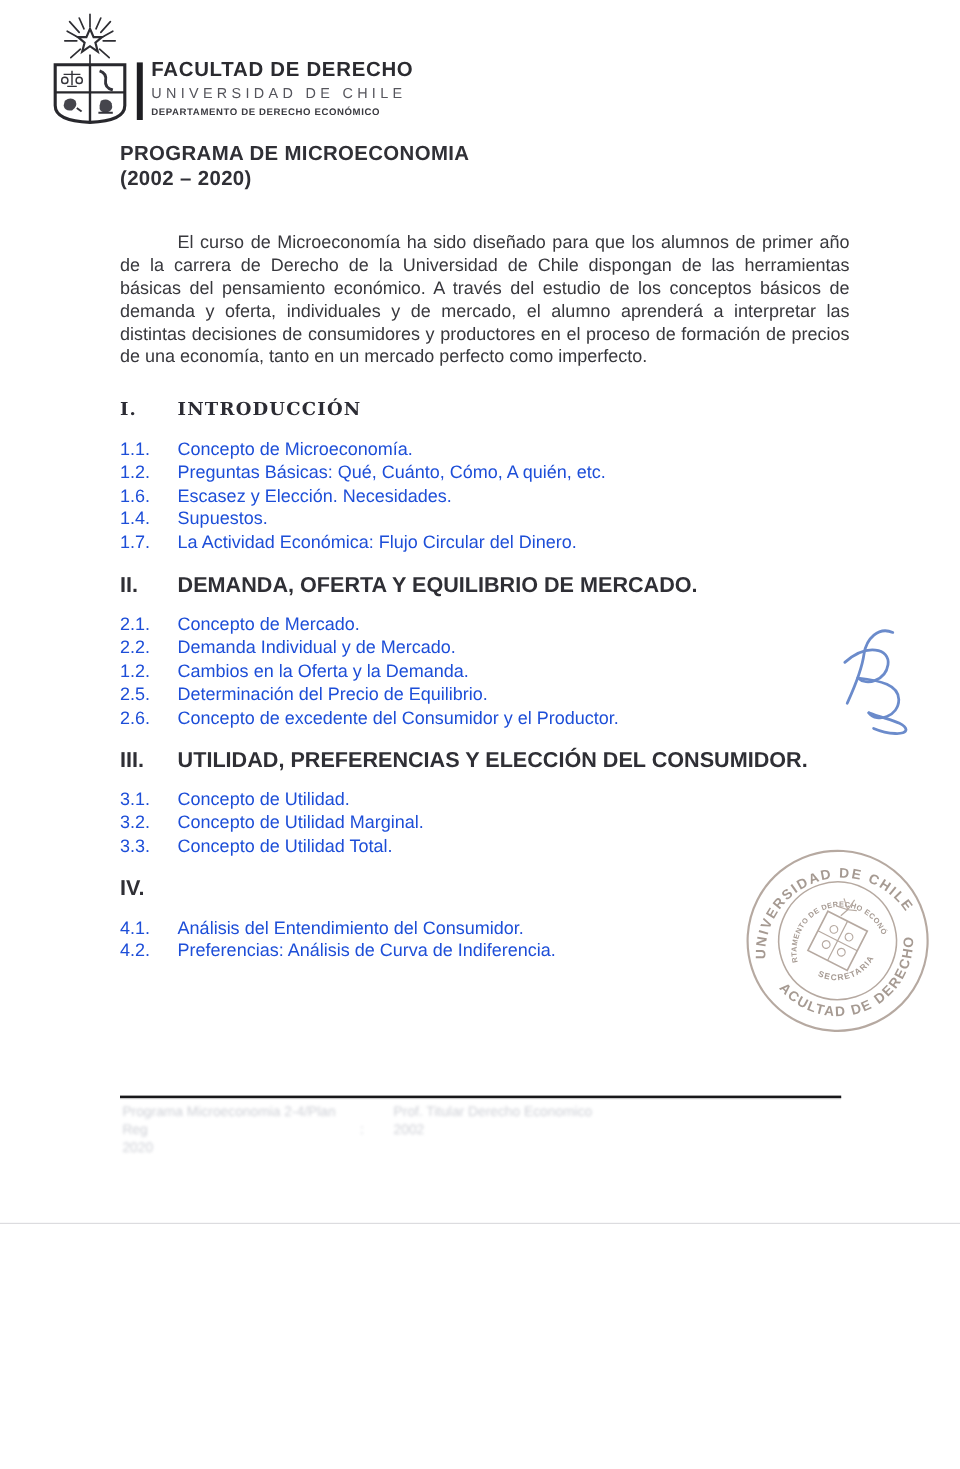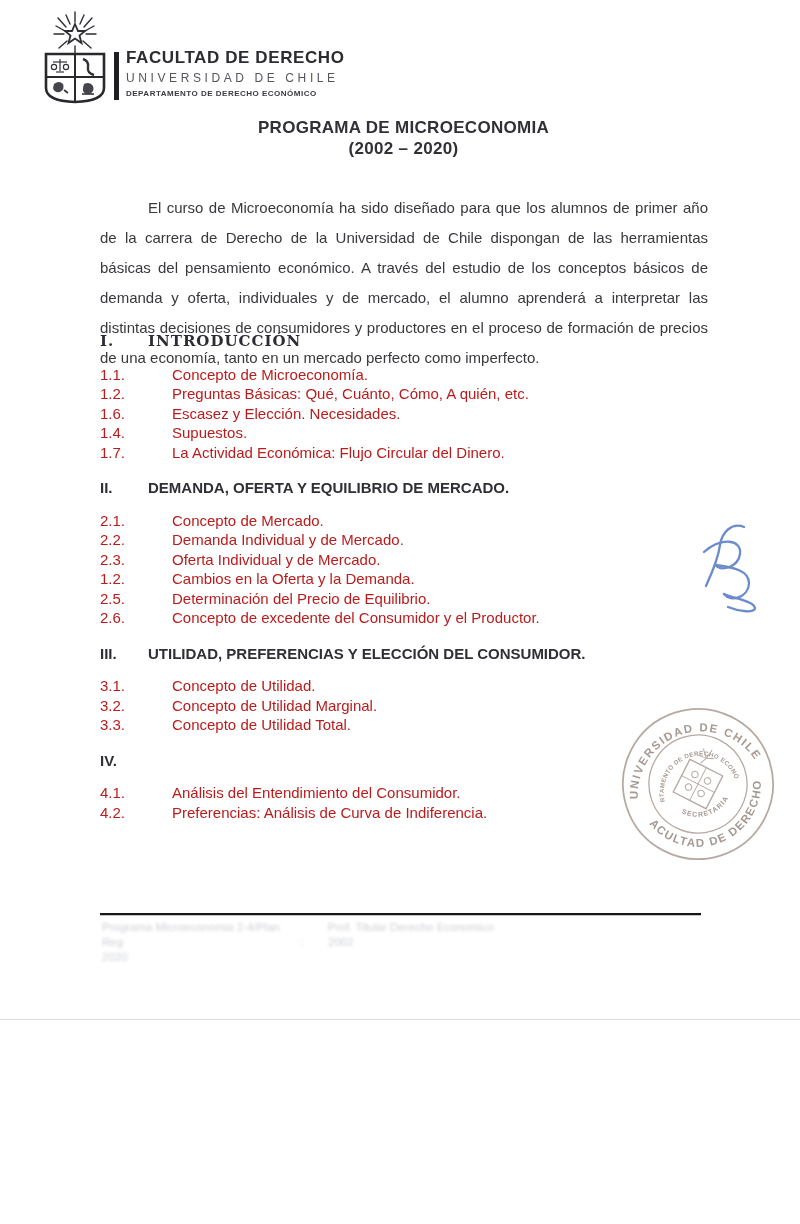--- a/index.html
+++ b/index.html
@@ -12,36 +12,36 @@
 
   
   .logo-svg{position:absolute;left:28px;top:8px;width:88px;height:96px;}
   .header-bar{position:absolute;left:114px;top:52px;width:5px;height:48px;background:#1e1e22;}
   .header-text{position:absolute;left:126px;top:48px;width:320px;}
   .faculty{font-size:17px;font-weight:bold;letter-spacing:.6px;color:#2b2b30;}
   .university{font-size:12px;letter-spacing:3.6px;color:#55555c;margin-top:3px;}
   .department{font-size:8px;font-weight:bold;letter-spacing:.5px;color:#3a3a40;margin-top:4px;}
 
   
-  .title-block{position:absolute;left:100px;top:117px;width:607px;text-align:center;}
+  .title-block{position:absolute;left:100px;top:117px;width:607px;text-align:left;}
   .title-line{font-size:17px;font-weight:bold;color:#303036;line-height:21px;letter-spacing:.3px;}
 
   
   .intro{
     position:absolute;left:100px;top:178px;width:608px;
-    font-size:15px;line-height:30px;text-align:justify;text-indent:48px;color:#38383d;
+    font-size:15px;line-height:19px;text-align:justify;text-indent:48px;color:#38383d;
   }
 
   
   .sections{position:absolute;left:100px;top:332px;width:608px;}
-  .sec-heading{display:flex;font-weight:bold;font-size:15px;color:#2f2f35;margin:16px 0 13px 0;line-height:19.5px;}
+  .sec-heading{display:flex;font-weight:bold;font-size:18px;color:#2f2f35;margin:16px 0 13px 0;line-height:19.5px;}
   .sec-heading:first-child{margin-top:0;}
   .sec-heading .sec-num{width:48px;flex:0 0 48px;}
   .sec-heading.serif{font-family:"DejaVu Serif",serif;letter-spacing:1px;font-size:15px;color:#2c2c34;}
-  .row{display:flex;font-size:15px;line-height:19.5px;color:#b91c1c;gap:24px;}
+  .row{display:flex;font-size:15px;line-height:19.5px;color:#1d4ed8;}
   .row .num{width:48px;flex:0 0 48px;}
   .row .txt{flex:1;text-align:justify;}
 
   
   .signature{position:absolute;left:682px;top:512px;width:100px;height:105px;}
 
   
   .stamp{position:absolute;left:618px;top:704px;width:160px;height:160px;transform:rotate(-18deg);opacity:.78;}
   .stamp text{font-family:"Liberation Sans",sans-serif;font-weight:bold;fill:#8d7e74;}
 
@@ -140,24 +140,20 @@
       </div>
       <div class="row">
         <span class="num">2.1.</span>
         <span class="txt">Concepto de Mercado.</span>
       </div>
       <div class="row">
         <span class="num">2.2.</span>
         <span class="txt">Demanda Individual y de Mercado.</span>
       </div>
       <div class="row">
-        <span class="num">2.3.</span>
-        <span class="txt">Oferta Individual y de Mercado.</span>
-      </div>
-      <div class="row">
         <span class="num">1.2.</span>
         <span class="txt">Cambios en la Oferta y la Demanda.</span>
       </div>
       <div class="row">
         <span class="num">2.5.</span>
         <span class="txt">Determinación del Precio de Equilibrio.</span>
       </div>
       <div class="row">
         <span class="num">2.6.</span>
         <span class="txt">Concepto de excedente del Consumidor y el Productor.</span>

